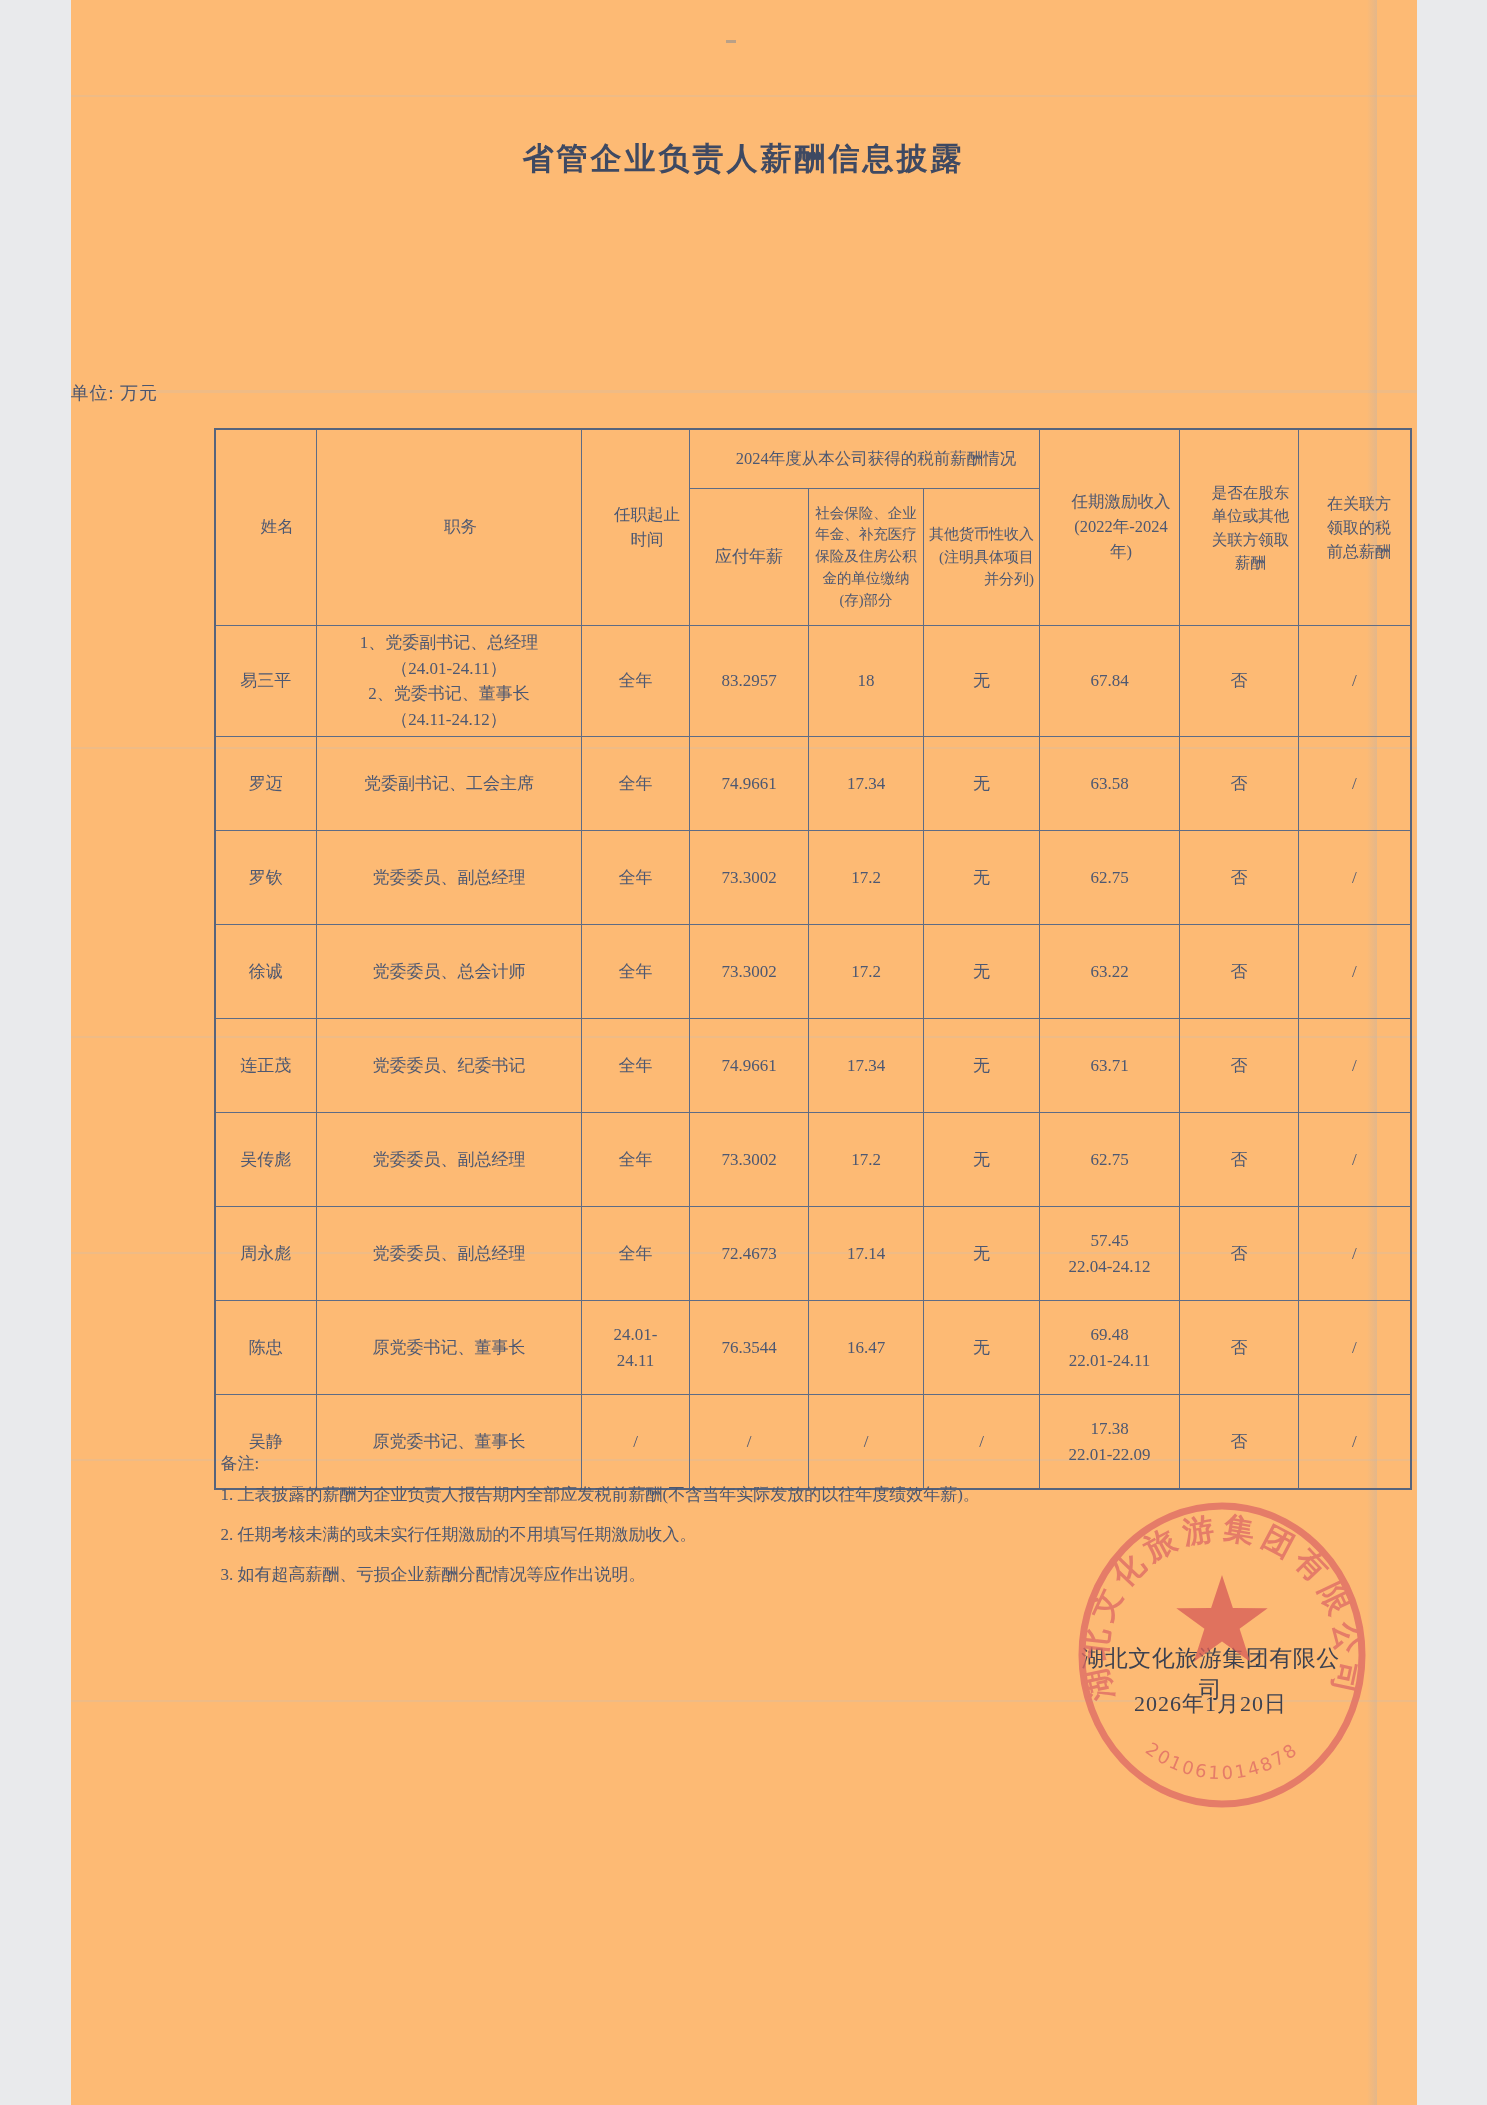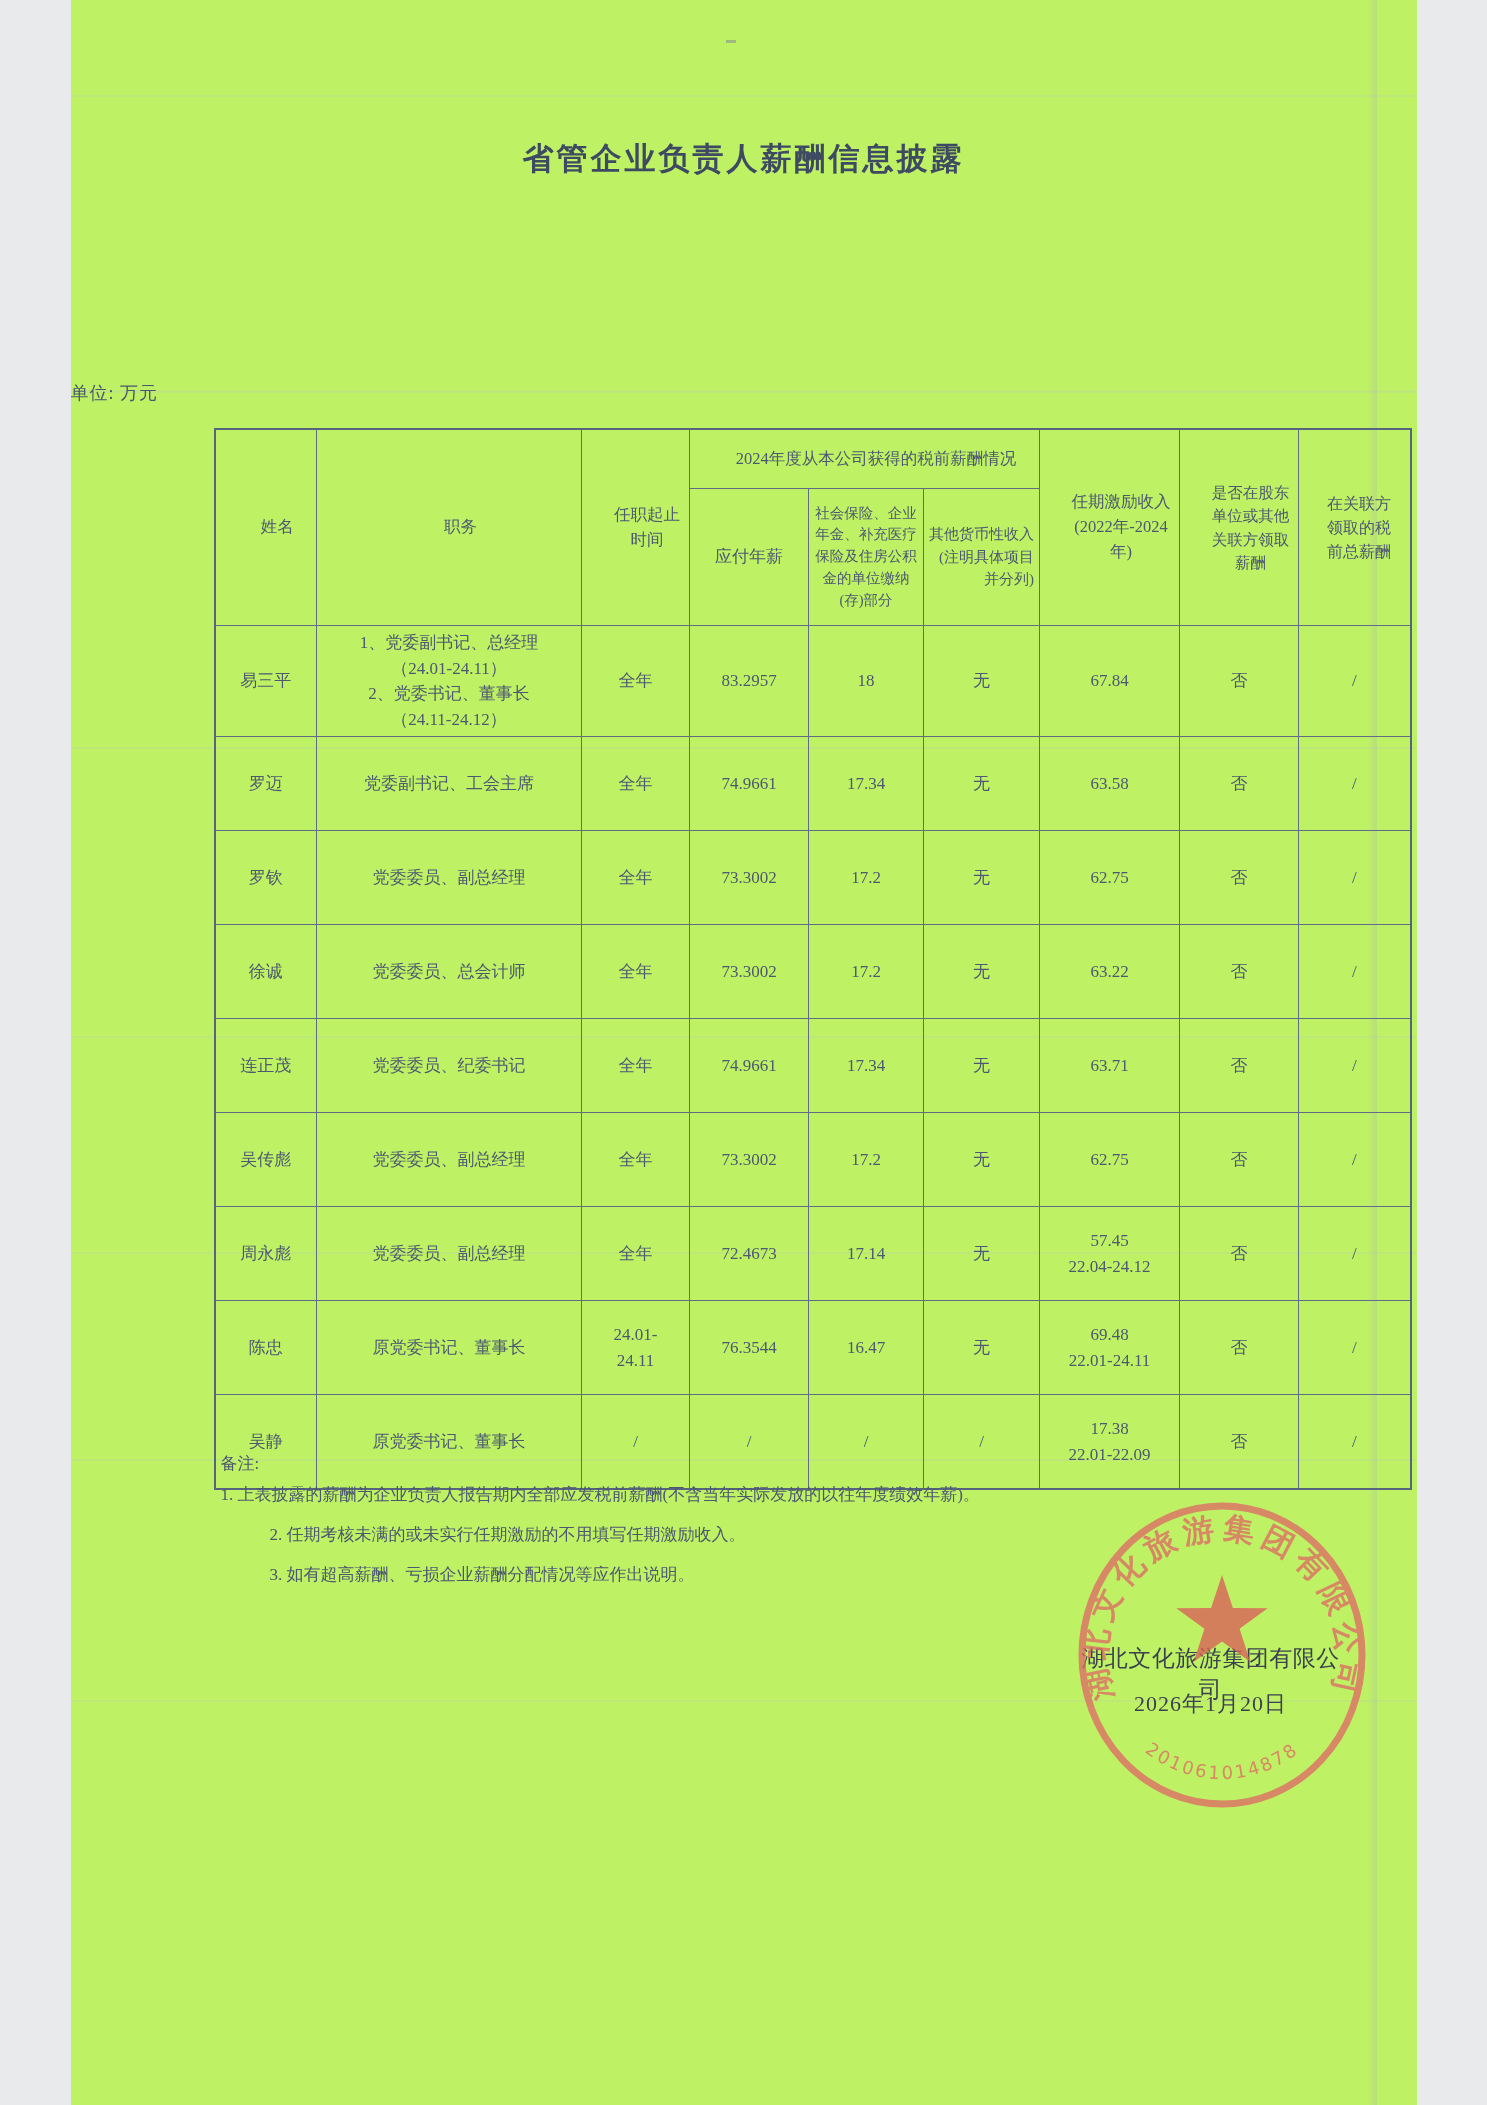--- a/index.html
+++ b/index.html
@@ -1,20 +1,20 @@
 <!DOCTYPE html>
 <html><head>
 <meta charset="utf-8">
 <style>
   html,body{margin:0;padding:0;background:#e9eaec;}
   .page{
     position:relative;
     width:1346px;height:2105px;
     margin:0 auto;
-    background:#bef264;
+    background:#fdba74;
     overflow:hidden;
     font-family:"Liberation Serif","DejaVu Serif",serif;
     color:#4a5570;
   }
   
   .streak{position:absolute;left:0;width:100%;background:rgba(186,193,205,.20);pointer-events:none;}
   .paper-edge{position:absolute;top:0;right:40px;width:10px;height:100%;
     background:linear-gradient(to right,rgba(255,255,255,0),rgba(170,176,188,.30));pointer-events:none;}
   .top-mark{position:absolute;left:655px;top:40px;width:10px;height:3px;background:rgba(130,138,152,.55);}
 
@@ -47,21 +47,21 @@
   }
   table.salary{border:2px solid #56647d;}
   thead tr.group-row th{height:50px;font-size:16.5px;padding-left:28px;}
   thead tr.sub-row th{height:128px;}
   th.small-left{font-size:14.5px;text-align:left;line-height:1.4;padding:4px 6px;}
   tbody td{height:85px;}
   td.align-left{text-align:left;padding-left:10px;}
 
   .notes{position:absolute;top:1452px;left:150px;width:1120px;font-size:17px;color:#4c5770;}
   .note-line1{display:flex;gap:8px;flex-direction:column;}
-  .note-indent{margin-left:49px;margin-top:17px;}
+  .note-indent{margin-top:17px;}
 
   .sig-company{
     position:absolute;top:1643px;left:1002px;width:276px;
     text-align:center;font-size:23px;color:#3c4150;letter-spacing:.5px;
   }
   .sig-date{
     position:absolute;top:1689px;left:1040px;width:200px;
     text-align:center;font-size:22px;color:#3c4150;letter-spacing:1px;
   }
   .stamp{position:absolute;left:1000px;top:1496px;width:302px;height:318px;pointer-events:none;}

